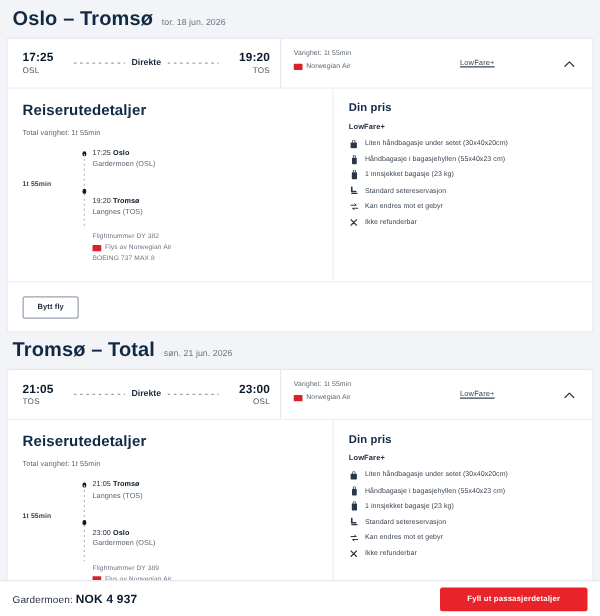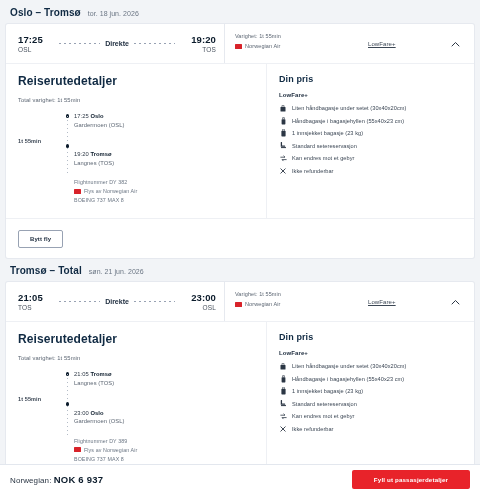--- a/index.html
+++ b/index.html
@@ -10,21 +10,21 @@
     color: #0b1b2b;
     overflow: hidden;
   }
   .page { width: 480px; height: 493px; position: relative; }
 
   
   .trip-heading {
     display: flex; align-items: baseline; gap: 7px;
     padding: 7px 10px 6px 10px;
   }
-  .trip-route { font-size: 10px; font-weight: bold; letter-spacing: .1px; color: #102a43; }
+  .trip-route { font-size: 16px; font-weight: bold; letter-spacing: .1px; color: #102a43; }
   .trip-date  { font-size: 7px; color: #6b7684; letter-spacing: .05px; }
 
   
   .card {
     background: #ffffff;
     margin: 0 6px;
     border-radius: 2px;
     box-shadow: 0 0 0 1px #e6e9ef;
   }
 
@@ -446,19 +446,19 @@
       </div>
     </div>
 
     <div class="card-foot">
       <span class="btn-outline">Bytt fly</span>
     </div>
   </div>
 
   <div class="footer">
     <div class="total">
-      <span>Norwegian:</span>
-      <b>NOK 6 937</b>
+      <span>Gardermoen:</span>
+      <b>NOK 4 937</b>
     </div>
     <button class="btn-cta">Fyll ut passasjerdetaljer</button>
   </div>
 
 </div>
 
 </body></html>

